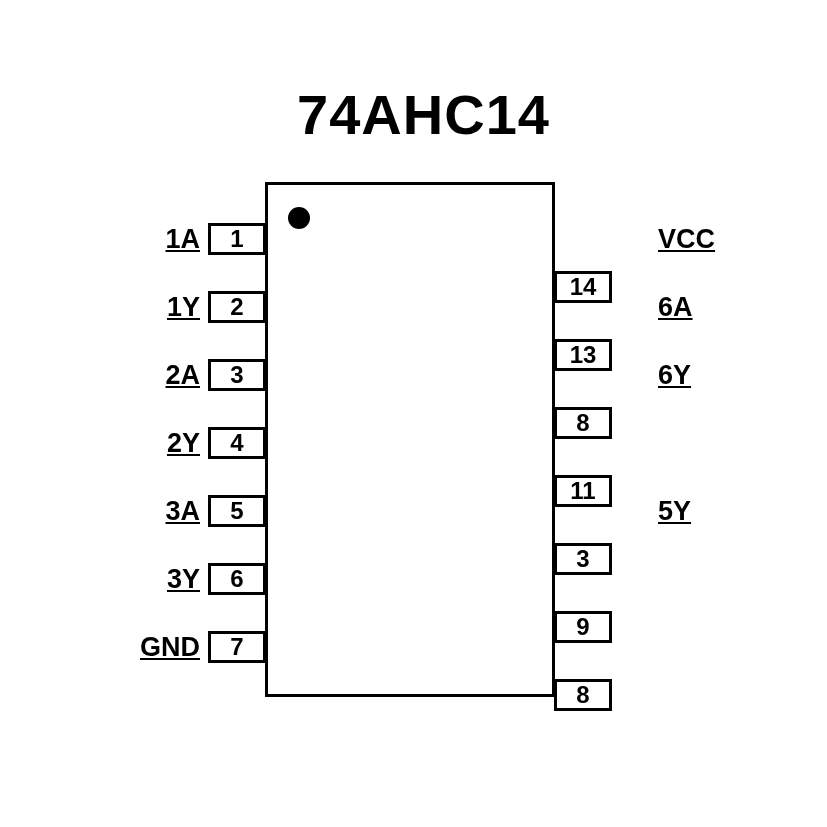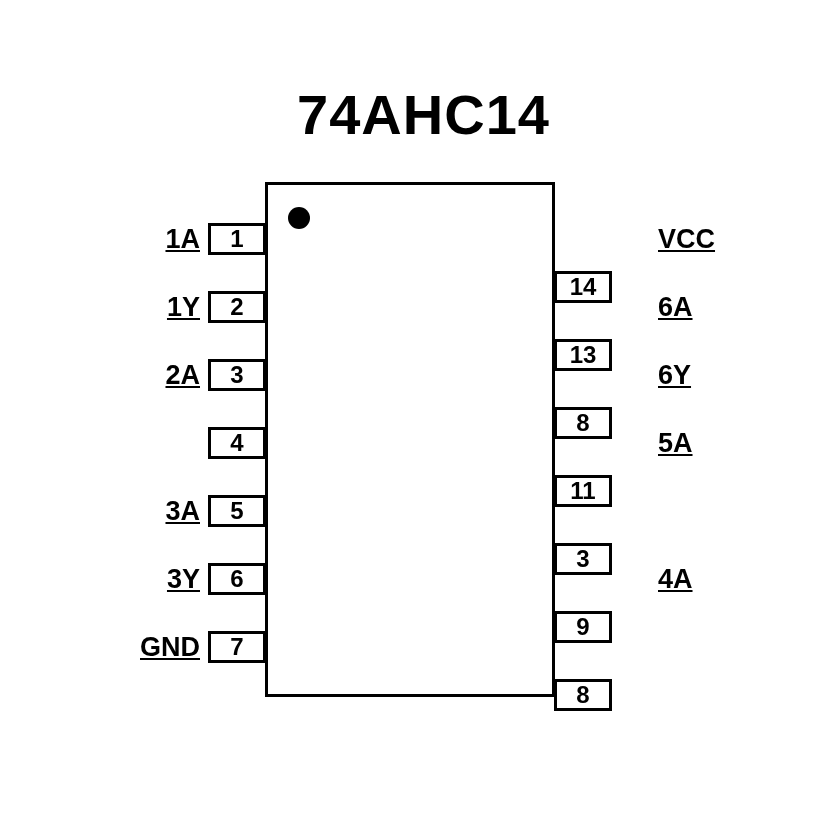--- a/index.html
+++ b/index.html
@@ -102,20 +102,21 @@
 
   <div class="pin-label left r0">1A</div>
   <div class="pin-box  left r0">1</div>
 
   <div class="pin-label left r1">1Y</div>
   <div class="pin-box  left r1">2</div>
 
   <div class="pin-label left r2">2A</div>
   <div class="pin-box  left r2">3</div>
 
+  <div class="pin-label left r3">2Y</div>
   <div class="pin-box  left r3">4</div>
 
   <div class="pin-label left r4">3A</div>
   <div class="pin-box  left r4">5</div>
 
   <div class="pin-label left r5">3Y</div>
   <div class="pin-box  left r5">6</div>
 
   <div class="pin-label left r6">GND</div>
   <div class="pin-box  left r6">7</div>
@@ -123,22 +124,21 @@
   <div class="pin-box  right r0">14</div>
   <div class="pin-label right r0">VCC</div>
 
   <div class="pin-box  right r1">13</div>
   <div class="pin-label right r1">6A</div>
 
   <div class="pin-box  right r2">8</div>
   <div class="pin-label right r2">6Y</div>
 
   <div class="pin-box  right r3">11</div>
-  <div class="pin-label right r3">5A</div>
 
   <div class="pin-box  right r4">3</div>
+  <div class="pin-label right r4">5Y</div>
 
   <div class="pin-box  right r5">9</div>
-  <div class="pin-label right r5">4A</div>
 
   <div class="pin-box  right r6">8</div>
 
 </div>
 
 </body></html>

